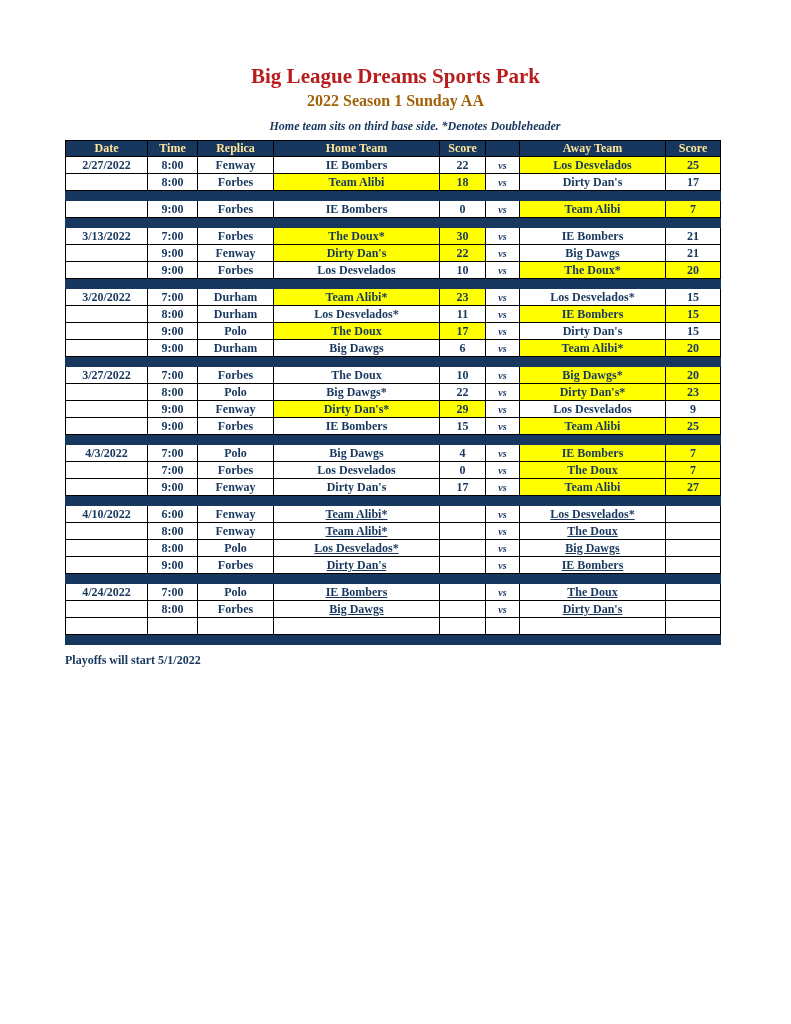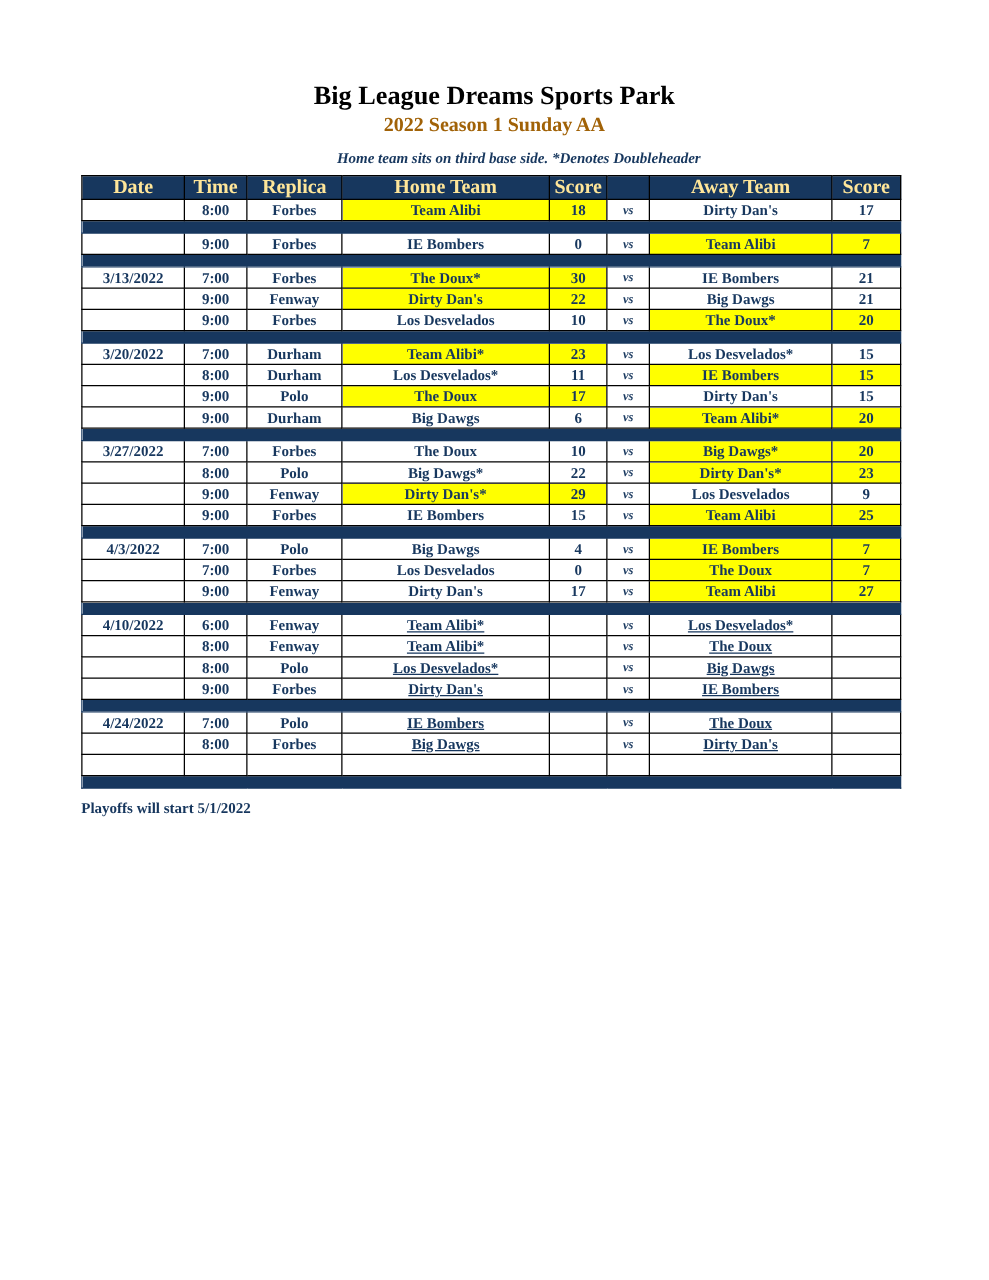--- a/index.html
+++ b/index.html
@@ -10,37 +10,37 @@
   }
   *{box-sizing:border-box;}
   html,body{margin:0;padding:0;}
   body{
     width:791px;height:1024px;background:#ffffff;
     font-family:"Liberation Serif", serif;
   }
   .page{position:relative;width:791px;height:1024px;overflow:hidden;background:#fff;}
   .title{
     margin:0;padding-top:64px;text-align:center;
-    font-size:21px;font-weight:bold;color:#000000;
+    font-size:21px;font-weight:bold;color:#b91c1c;
   }
   .subtitle{
     margin:3px 0 0;text-align:center;
     font-size:16px;font-weight:bold;color:#a16207;
   }
   .note{
     margin-top:9px;text-align:center;
     font-size:12px;font-weight:bold;font-style:italic;color:var(--navy);padding-left:39px;
   }
   table.schedule{
     border-collapse:collapse;table-layout:fixed;
     margin:6px 0 0 65px;width:655px;
   }
   .schedule th{
     background:var(--navy);color:var(--header-text);
-    font-size:16px;font-weight:bold;height:16px;
+    font-size:12px;font-weight:bold;height:16px;
     border:1px solid #000;padding:0;text-align:center;
   }
   .schedule td{
     border:1px solid #000;height:17px;padding:0 2px;
     text-align:center;font-size:12px;font-weight:bold;
     color:var(--text);white-space:nowrap;overflow:hidden;background:#fff;
   }
   .schedule td.hl{background:var(--highlight);}
   .schedule td.vs{font-style:italic;font-size:10px;}
   .schedule td.ul{text-decoration:underline;}
@@ -79,20 +79,30 @@
           <th>Replica</th>
           <th>Home Team</th>
           <th>Score</th>
           <th></th>
           <th>Away Team</th>
           <th>Score</th>
         </tr>
     </thead>
     <tbody>
         <tr>
+          <td>2/27/2022</td>
+          <td>8:00</td>
+          <td>Fenway</td>
+          <td>IE Bombers</td>
+          <td>22</td>
+          <td class="vs">vs</td>
+          <td class="hl">Los Desvelados</td>
+          <td class="hl">25</td>
+        </tr>
+        <tr>
           <td></td>
           <td>8:00</td>
           <td>Forbes</td>
           <td class="hl">Team Alibi</td>
           <td class="hl">18</td>
           <td class="vs">vs</td>
           <td>Dirty Dan's</td>
           <td>17</td>
         </tr>
         <tr>

